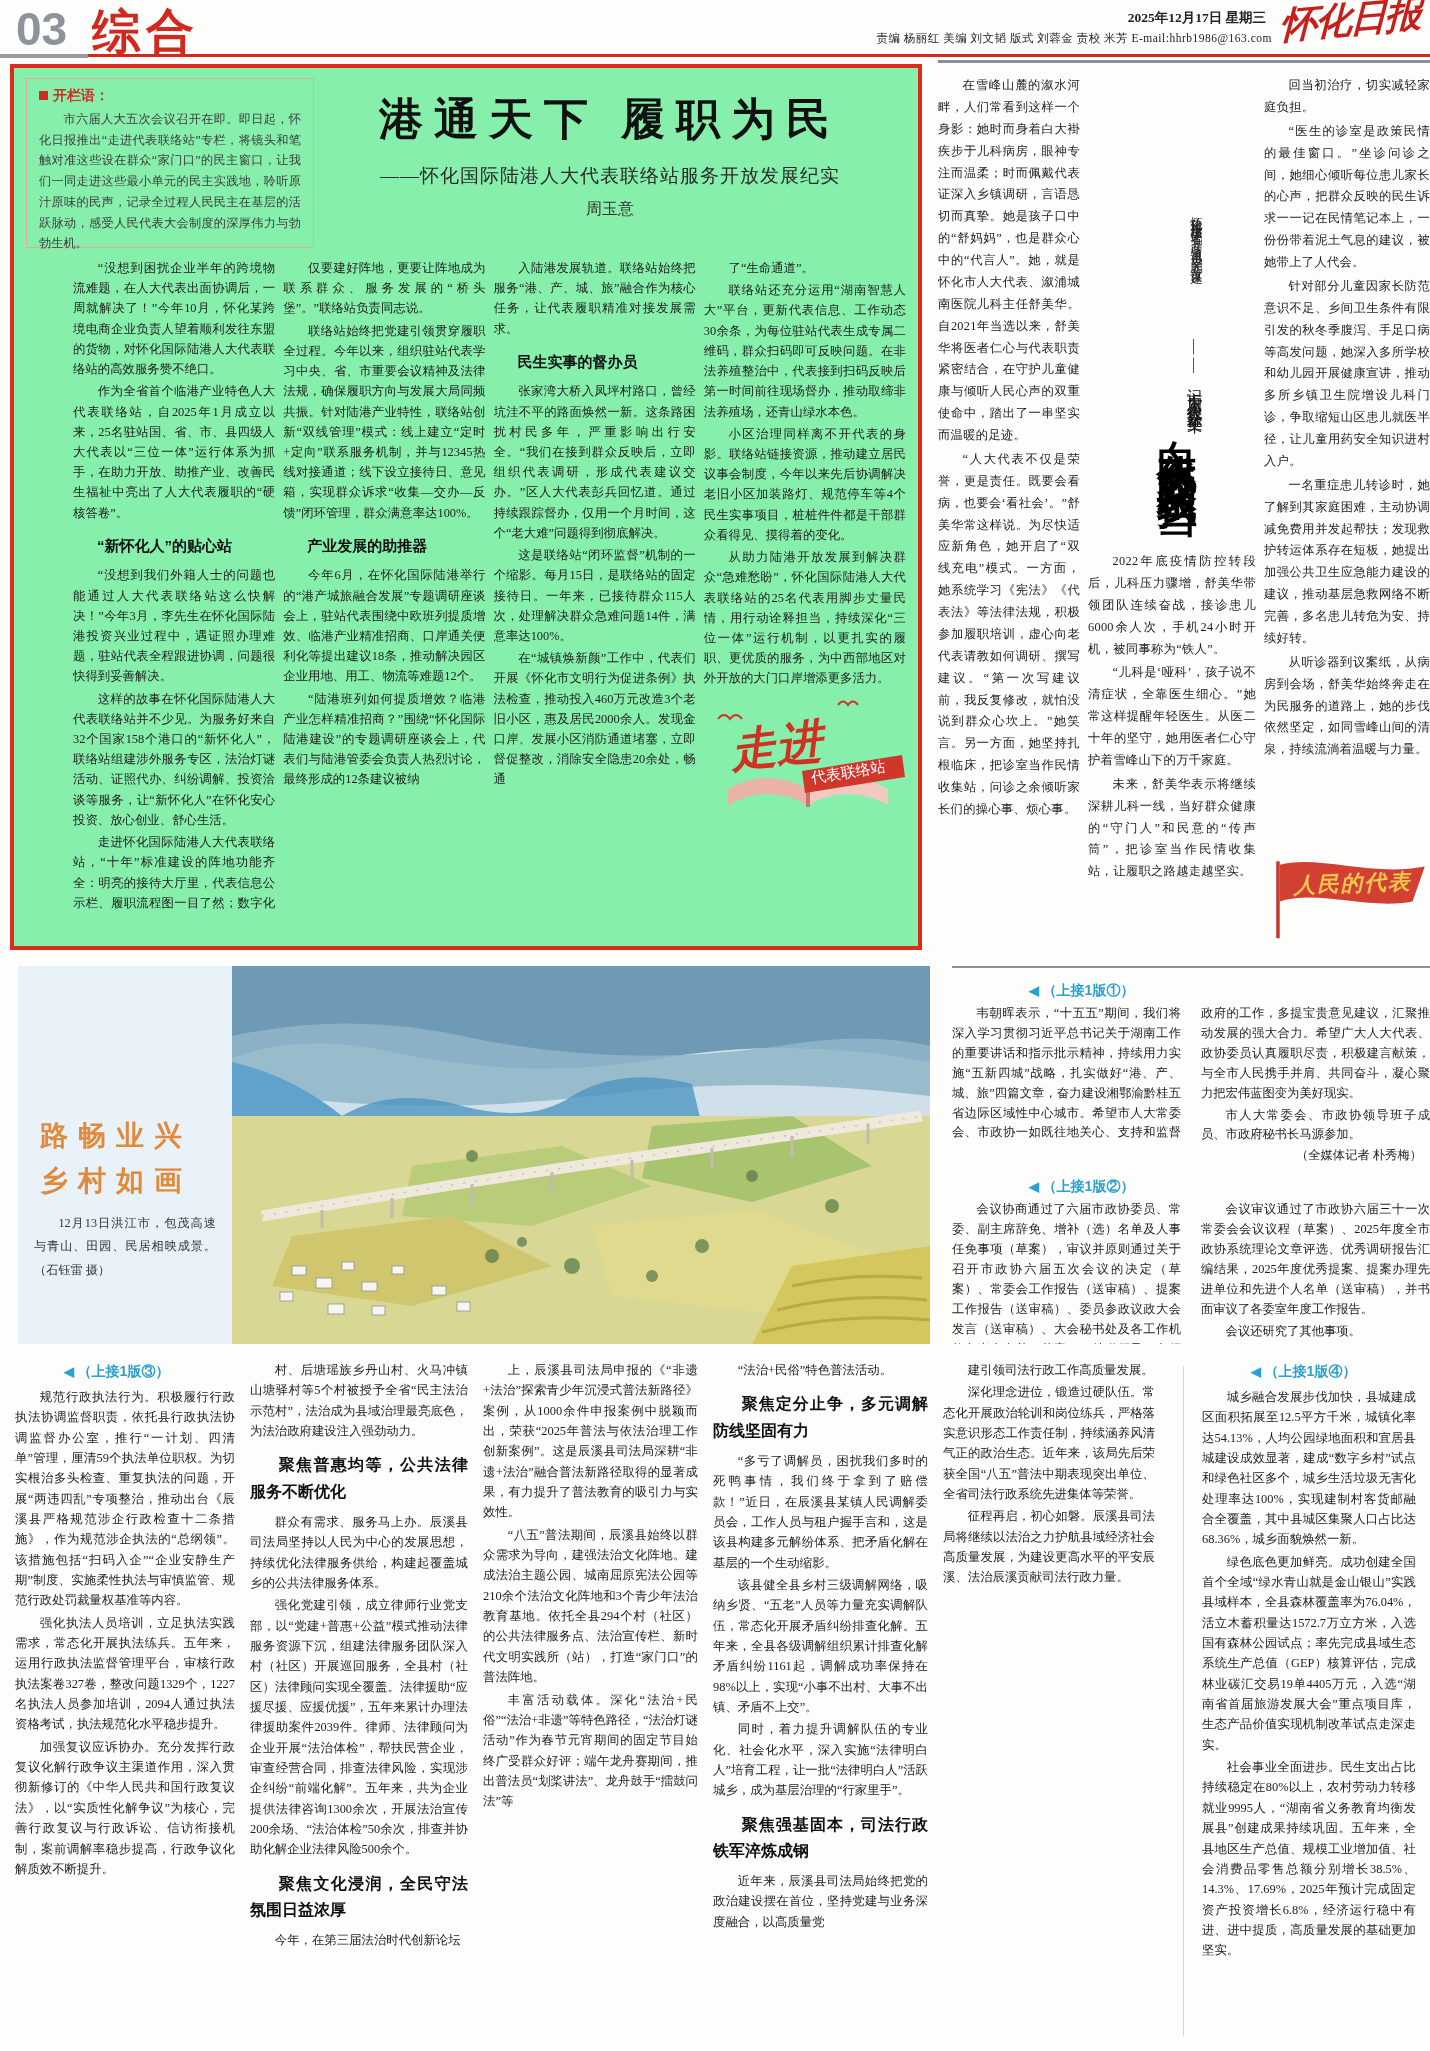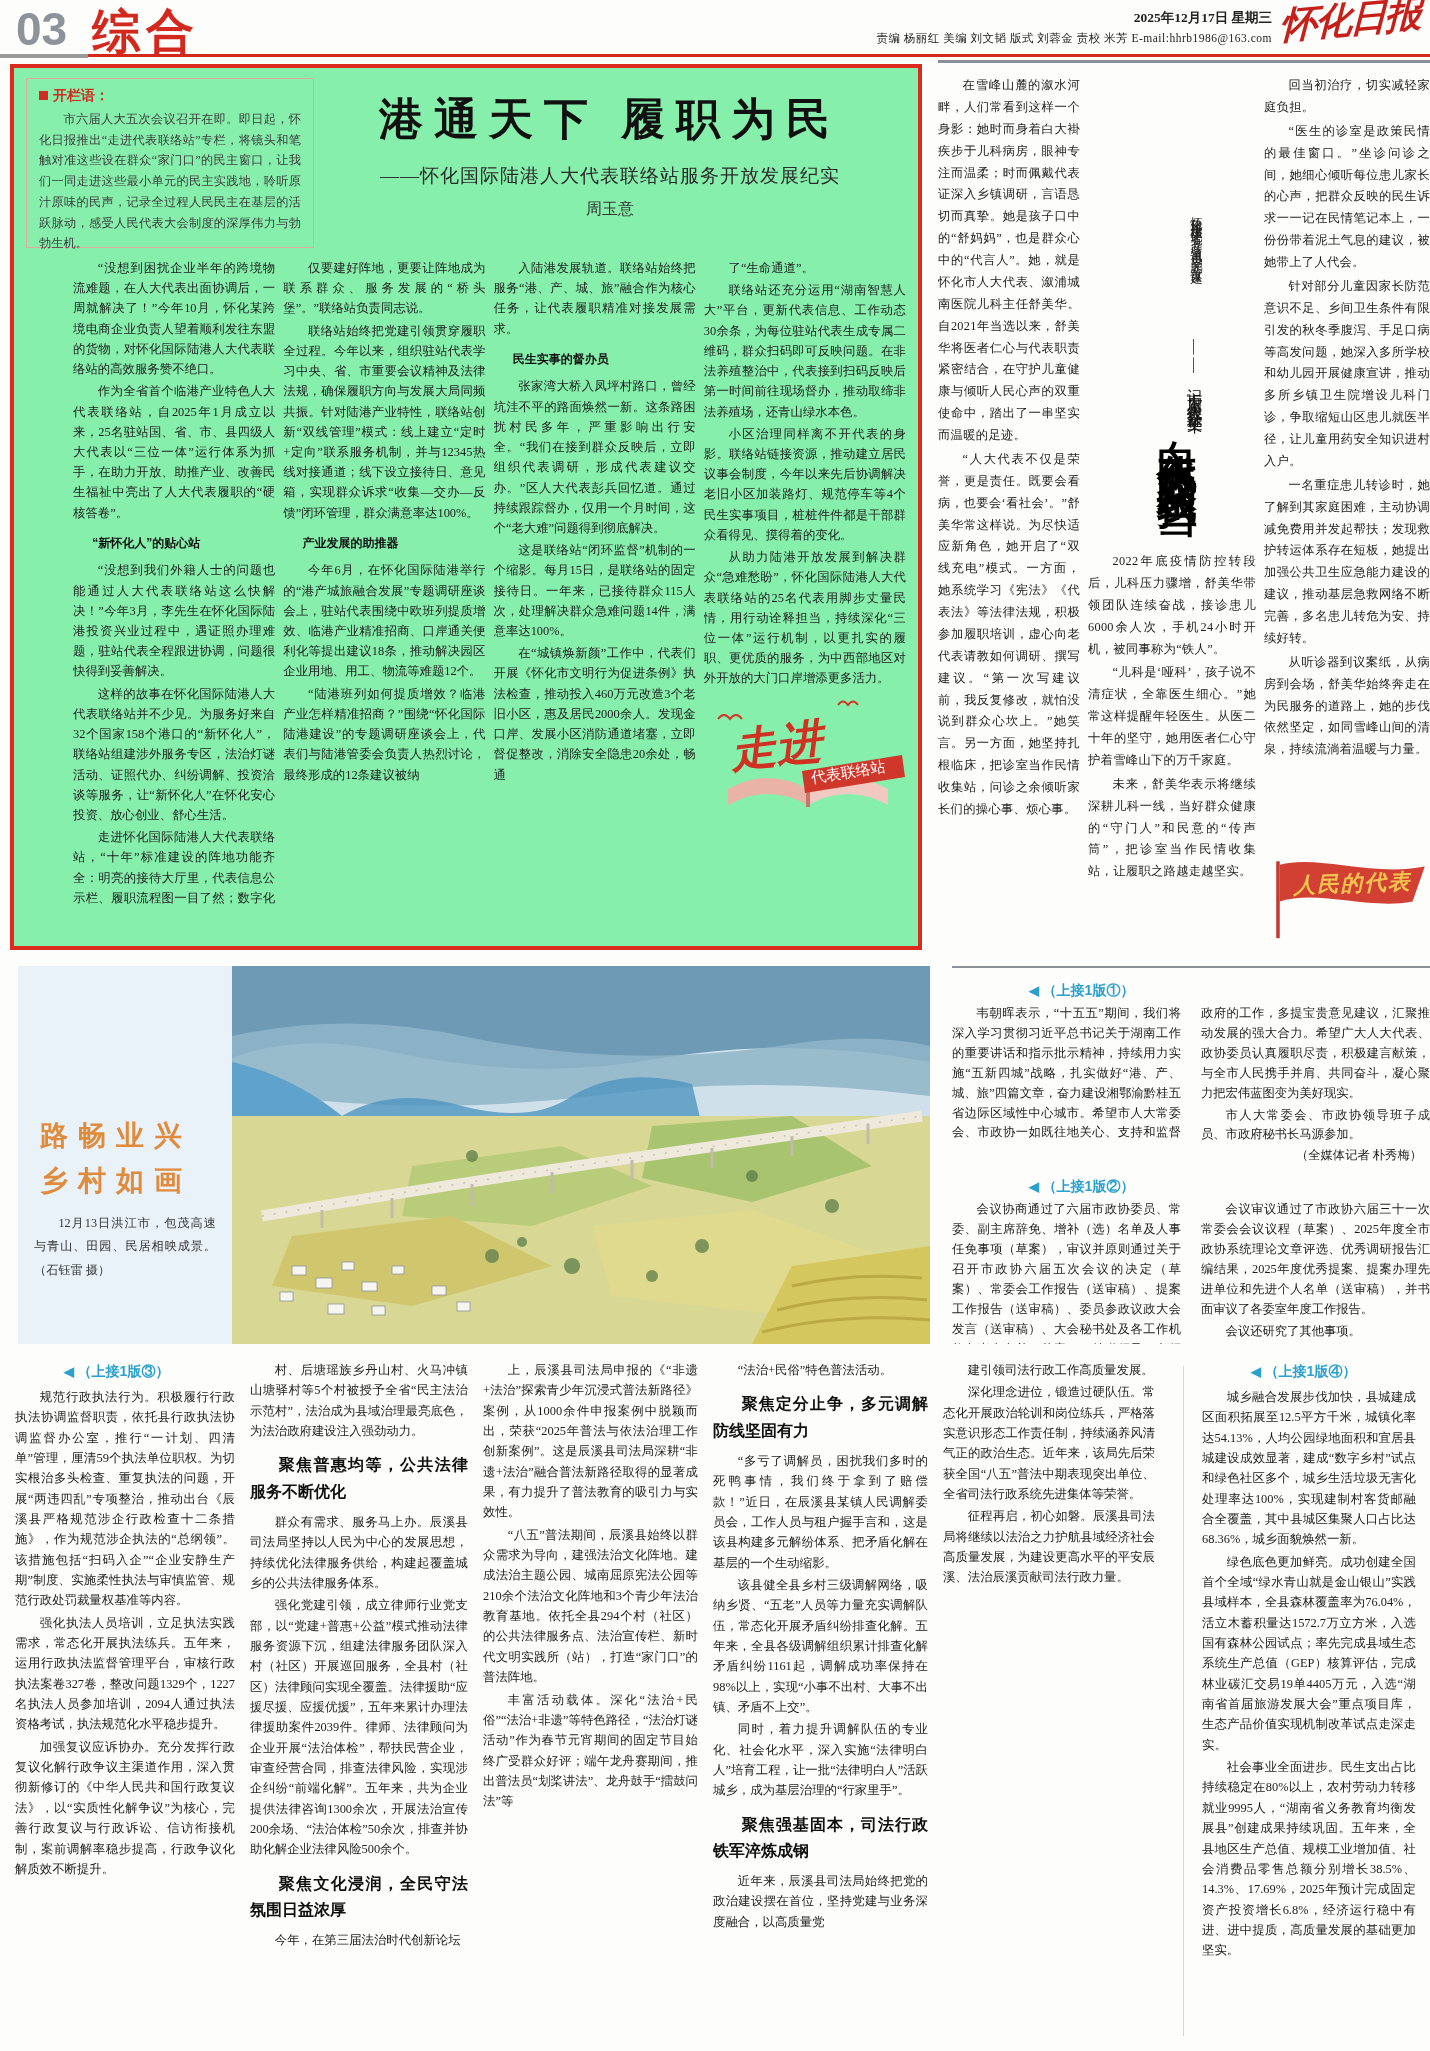--- a/index.html
+++ b/index.html
@@ -5,42 +5,42 @@
   html,body{margin:0;padding:0;background:#e8e8e4;}
   #page{position:relative;width:1430px;height:2051px;background:#fdfdfb;margin:0 auto;
         font-family:"Liberation Serif","DejaVu Serif",serif;color:#1c1c1c;overflow:hidden;}
   
   .hdr-pageno{position:absolute;left:16px;top:2px;font-family:"Liberation Sans",sans-serif;
               font-size:46px;font-weight:700;color:#8d939a;}
   .hdr-section{position:absolute;left:92px;top:0px;font-family:"Liberation Sans",sans-serif;
                font-size:48px;font-weight:900;color:#d2281e;letter-spacing:6px;}
   .hdr-rule-gray{position:absolute;left:0;top:54px;width:88px;height:4px;background:#9a9a9a;}
   .hdr-rule-red{position:absolute;left:88px;top:54px;width:1342px;height:3px;background:#d2281e;}
-  .hdr-date{position:absolute;right:158px;top:9px;font-size:13.5px;font-weight:700;color:#222;}
+  .hdr-date{position:absolute;right:164px;top:9px;font-size:13.5px;font-weight:700;color:#222;}
   .hdr-staff{position:absolute;right:158px;top:31px;font-size:11.5px;color:#222;letter-spacing:0.5px;}
   .hdr-masthead{position:absolute;right:6px;top:0px;width:148px;font-size:37px;font-weight:900;
                 font-style:italic;color:#c6201b;transform:rotate(-5deg) skewX(-6deg);
                 letter-spacing:-2px;line-height:1.1;text-align:center;}
   
   .lead-box{position:absolute;left:10px;top:64px;width:912px;height:886px;border:4px solid #dd2a1f;
             background:#86efac;box-sizing:border-box;padding:10px 12px;}
   .lead-top{display:flex;height:170px;}
   .opener{width:288px;box-sizing:border-box;border:1px solid #e2a99c;padding:8px 12px;flex:none;}
   .opener-label{color:#d02c22;font-weight:700;font-size:14px;font-family:"Liberation Sans",sans-serif;}
   .opener-label .sq{display:inline-block;width:9px;height:9px;background:#d02c22;margin-right:5px;}
   .opener-text{margin-top:4px;font-size:12.2px;line-height:1.7;color:#3c3c3c;text-indent:2em;
                text-align:justify;}
   .lead-head{flex:1;text-align:center;padding-top:12px;}
   .lead-title{font-size:44px;font-weight:900;letter-spacing:11px;color:#111;}
   .lead-subtitle{margin-top:14px;font-size:19px;color:#2a2a2a;letter-spacing:1px;}
   .lead-author{margin-top:10px;font-size:16px;color:#333;}
   .lead-body{display:flex;gap:8px;margin-top:10px;height:652px;overflow:hidden;margin-left:47px;}
   .lead-col{flex:1;font-size:12.4px;line-height:1.63;text-align:justify;overflow:hidden;}
   .para{margin:0 0 2px 0;text-indent:2em;}
-  .sub-head{font-family:"Liberation Sans",sans-serif;font-size:12px;font-weight:800;
+  .sub-head{font-family:"Liberation Sans",sans-serif;font-size:15px;font-weight:800;
             margin:11px 0 7px 0;text-indent:1.6em;color:#101010;}
   .badge-wrap{margin-top:8px;text-align:right;}
   
   .right-art{position:absolute;left:938px;top:60px;width:492px;height:890px;border-top:3px solid #8a9096;
              box-sizing:border-box;padding-top:12px;display:flex;gap:8px;}
   .ra-colA{width:142px;flex:none;font-size:12.3px;line-height:1.78;text-align:justify;overflow:hidden;
            letter-spacing:0.3px;}
   .ra-mid{width:168px;flex:none;display:flex;flex-direction:column;align-items:center;}
   .ra-headline{height:462px;writing-mode:vertical-rl;display:flex;flex-direction:row;}
   .ra-byline{font-size:12px;letter-spacing:2px;padding-top:132px;color:#222;margin-left:10px;}

